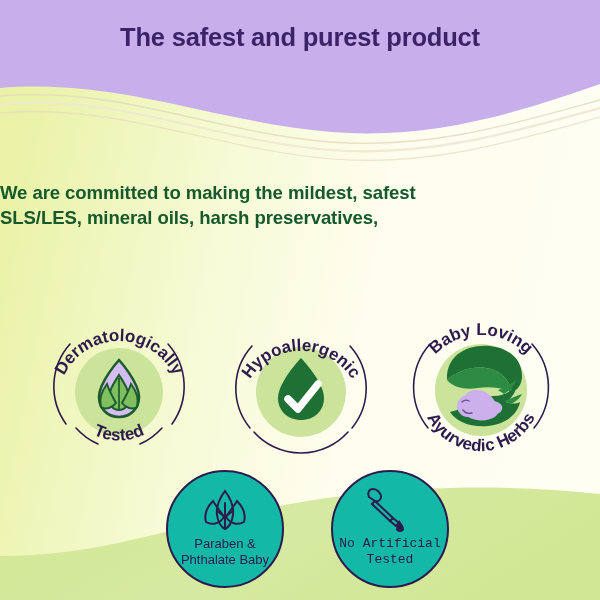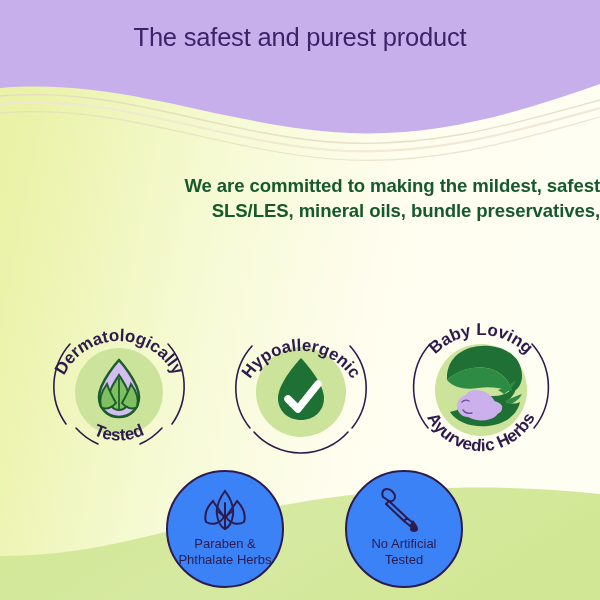--- a/index.html
+++ b/index.html
@@ -28,33 +28,33 @@
   
   .header-text {
     position: absolute;
     top: 22px;
     left: 0;
     width: 600px;
     text-align: center;
     z-index: 5;
     color: #3B2368;
     font-size: 25.5px;
-    font-weight: normal;
+    font-weight: bold;
     line-height: 31px;
     letter-spacing: -0.2px;
   }
   .header-text .l2 { display: block; }
 
   
   .intro {
     position: absolute;
-    top: 173px;
+    top: 180px;
     left: 0;
     width: 600px;
-    text-align: right;
+    text-align: left;
     z-index: 5;
     color: #16592C;
     font-size: 18.6px;
     font-weight: bold;
     line-height: 25.2px;
     letter-spacing: -0.1px;
   }
   .intro span { display: block; }
   .badge {
     position: absolute;
@@ -62,21 +62,21 @@
     height: 130px;
   }
   .badge svg { display: block; }
 
   .pill-badge {
     position: absolute;
     z-index: 6;
     width: 118px;
     height: 118px;
     border-radius: 50%;
-    background: #3b82f6;
+    background: #14b8a6;
     border: 2.2px solid #2D1B4E;
     box-sizing: border-box;
     display: flex;
     flex-direction: column;
     align-items: center;
     justify-content: flex-start;
     padding-top: 17px;
   }
   .pill-badge .pill-icon {
     height: 42px;
@@ -124,21 +124,21 @@
 
     <path d="M0,556 C90,556 150,534 250,512 C350,490 470,480 600,494 L600,600 L0,600 Z" fill="url(#greenGrad)"></path>
   </svg>
 
   <div class="header-text">
     <span class="l1">The safest and purest product</span>
   </div>
 
   <div class="intro">
     <span>We are committed to making the mildest, safest</span>
-    <span>SLS/LES, mineral oils, bundle preservatives,</span>
+    <span>SLS/LES, mineral oils, harsh preservatives,</span>
   </div>
 
   <div class="badge" style="left:46px; top:320px; width:146px; height:136px;">
     <svg width="146" height="136" viewBox="0 0 146 136" xmlns="http://www.w3.org/2000/svg">
       <defs>
         <path id="arcTop1" d="M 12,82 A 61,61 0 0 1 134,82"></path>
         <path id="arcBot1" d="M 20,86 A 58,58 0 0 0 126,86"></path>
       </defs>
 
       <path d="M 24,24 A 64,64 0 0 0 20,104" fill="none" stroke="#2D1B4E" stroke-width="1.6" stroke-linecap="round"></path>
@@ -227,25 +227,25 @@
         <path d="M30,2 C24,10 21,18 22,26 C23,33 26,38 30,40 C34,38 37,33 38,26 C39,18 36,10 30,2 Z" fill="none" stroke="#2D1B4E" stroke-width="2"></path>
         <path d="M18,12 C12,18 9,26 11,33 C18,37 25,34 29,28 C25,22 21,17 18,12 Z" fill="none" stroke="#2D1B4E" stroke-width="2"></path>
         <path d="M42,12 C48,18 51,26 49,33 C42,37 35,34 31,28 C35,22 39,17 42,12 Z" fill="none" stroke="#2D1B4E" stroke-width="2"></path>
         <line x1="30" y1="14" x2="30" y2="40" stroke="#2D1B4E" stroke-width="2" stroke-linecap="round"></line>
         <line x1="30" y1="28" x2="22" y2="22" stroke="#2D1B4E" stroke-width="1.6" stroke-linecap="round"></line>
         <line x1="30" y1="28" x2="38" y2="22" stroke="#2D1B4E" stroke-width="1.6" stroke-linecap="round"></line>
       </svg>
     </div>
     <div class="pill-label">
       <span>Paraben &amp;</span>
-      <span>Phthalate Herbs</span>
-    </div>
-  </div>
-
-  <div class="pill-badge" style="left:345px; top:470px;">
+      <span>Phthalate Baby</span>
+    </div>
+  </div>
+
+  <div class="pill-badge" style="left:331px; top:470px;font-family:Liberation Mono, monospace;">
     <div class="pill-icon">
       <svg width="54" height="46" viewBox="0 0 54 46" xmlns="http://www.w3.org/2000/svg">
         <g stroke="#2D1B4E" stroke-width="2" fill="none" stroke-linejoin="round" stroke-linecap="round">
           <path d="M6,10 C4,6 6,2 10,2 C14,2 18,6 18,10 C18,13 15,15 12,14 Z"></path>
           <path d="M12,14 L30,31"></path>
           <path d="M9,17 L27,34"></path>
           <path d="M12,14 L9,17"></path>
           <path d="M30,31 L36,36 L33,39 L27,34 Z"></path>
         </g>
         <path d="M36,33 C36,33 41,39 41,42 C41,44 39,45 37,45 C35,45 33,44 33,42 C33,39 36,33 36,33 Z" fill="#2D1B4E"></path>

